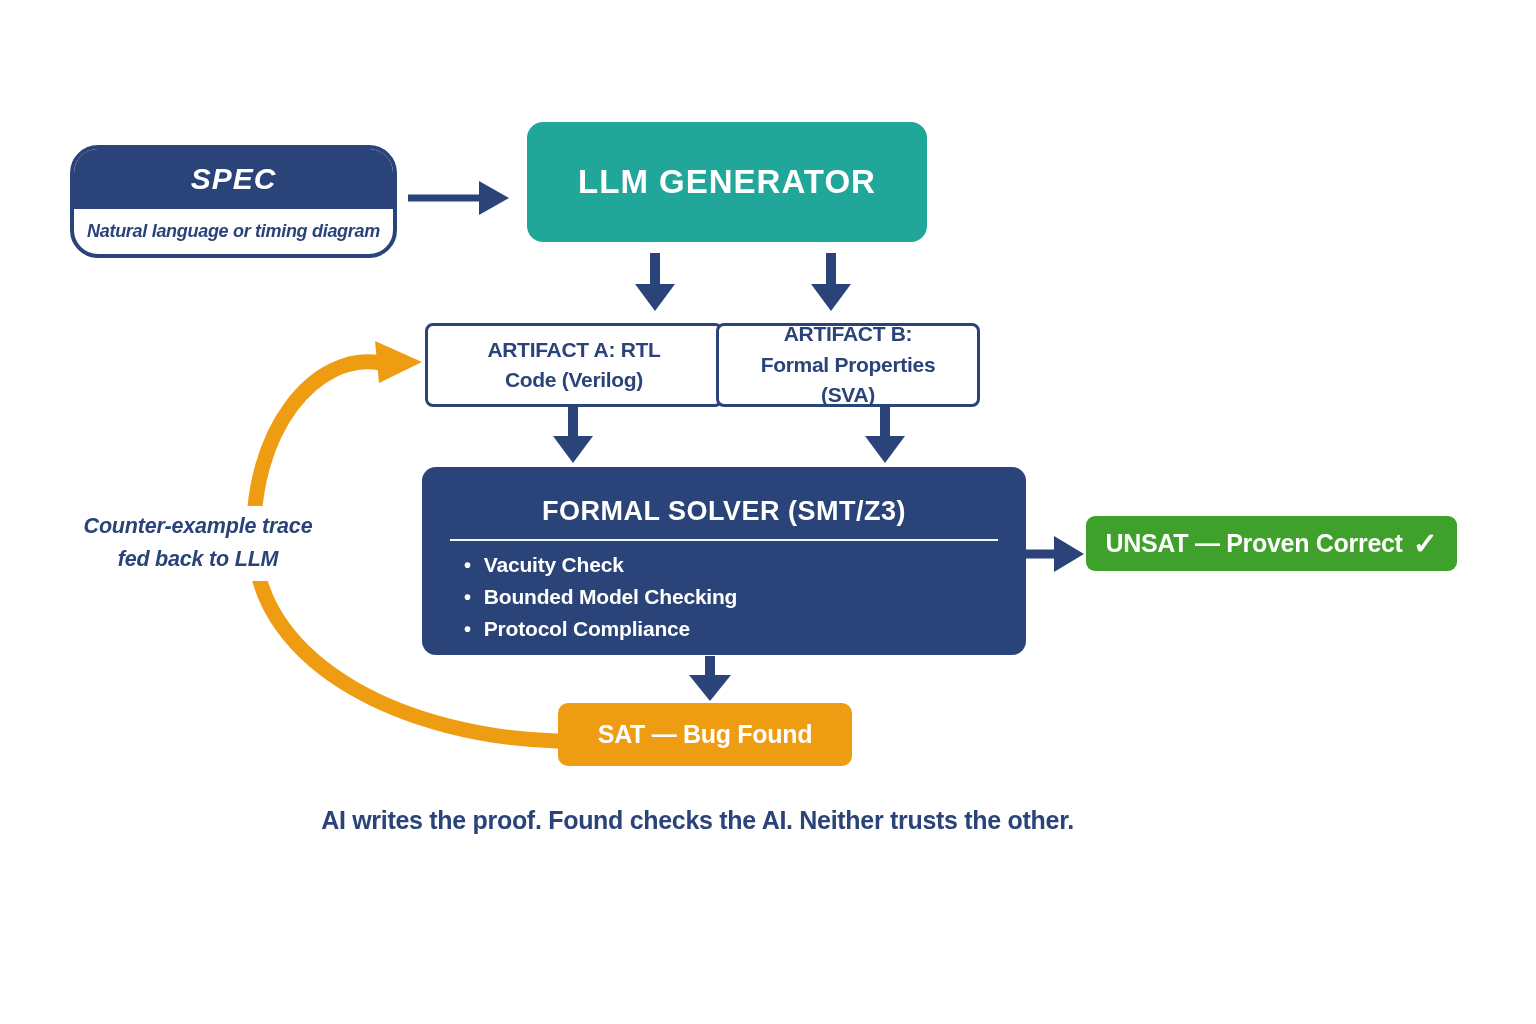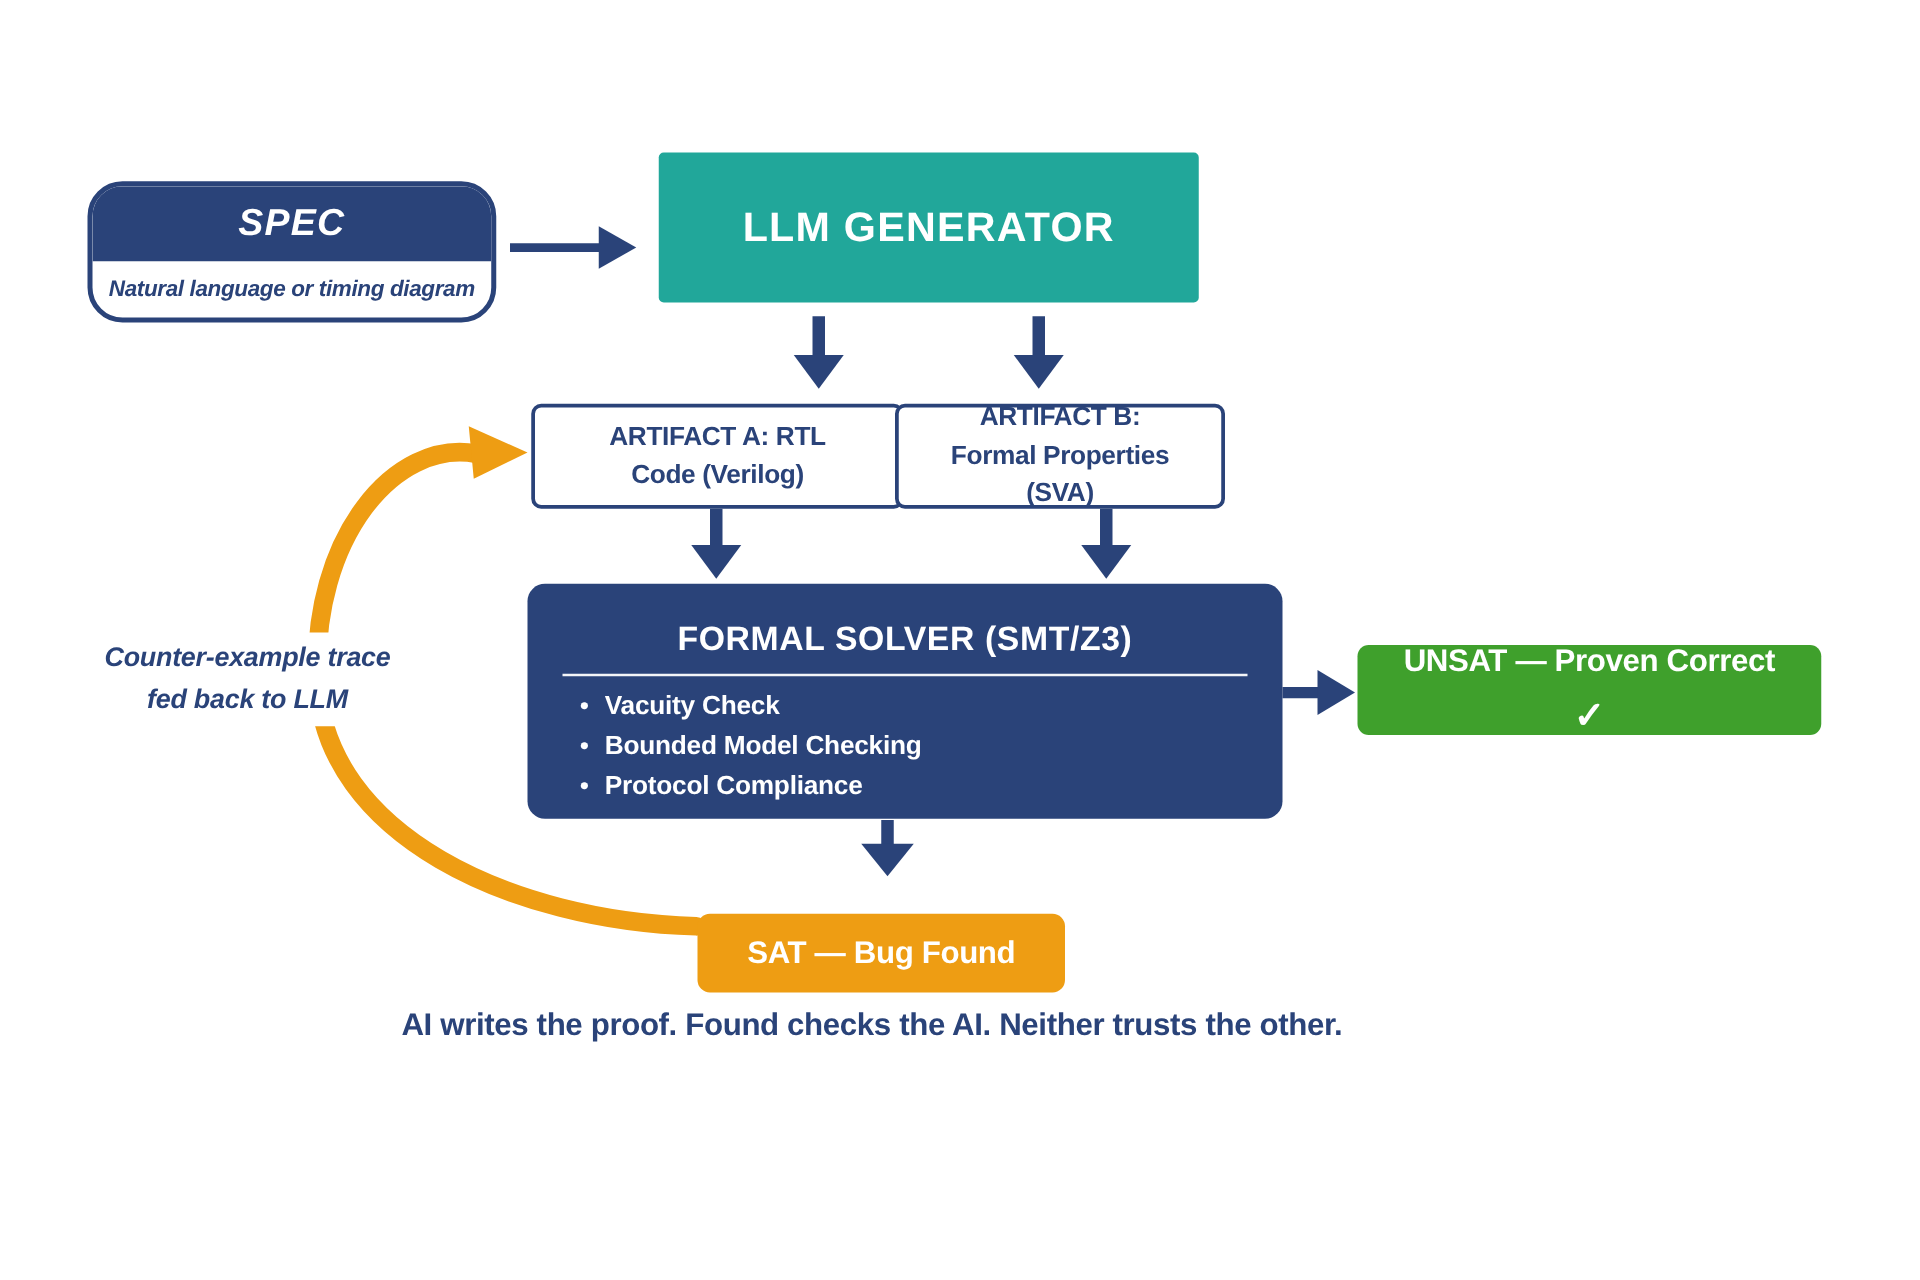--- a/index.html
+++ b/index.html
@@ -35,22 +35,22 @@
     display:flex;align-items:center;justify-content:center;
     font-size:30px;font-weight:bold;letter-spacing:1px;
   }
   .spec-bottom{
     flex:1;display:flex;align-items:center;justify-content:center;
     color:var(--navy);font-size:18px;font-weight:bold;letter-spacing:-0.3px;
   }
 
   
   .llm-box{
-    position:absolute;left:527px;top:122px;width:432px;height:120px;
-    background:var(--teal);border-radius:4px;color:#fff;
+    position:absolute;left:527px;top:122px;width:400px;height:120px;
+    background:var(--teal);border-radius:16px;color:#fff;
     display:flex;align-items:center;justify-content:center;
     font-size:33px;font-weight:bold;letter-spacing:1px;
   }
 
   
   .artifact-box{
     position:absolute;top:323px;height:84px;background:var(--white);
     border:3px solid var(--navy);border-radius:8px;color:var(--navy);
     display:flex;align-items:center;justify-content:center;text-align:center;
     font-size:21px;font-weight:bold;line-height:1.45;padding:0 37px;letter-spacing:-0.3px;
@@ -70,31 +70,31 @@
   .solver-divider{
     border:none;border-top:2px solid rgba(255,255,255,0.95);
     margin:12px 28px 12px 28px;
   }
   .solver-bullets{display:flex;flex-direction:column;gap:8px;padding-left:42px;}
   .solver-bullet{display:flex;align-items:center;gap:13px;font-size:21px;font-weight:bold;letter-spacing:-0.2px;}
   .bullet-dot{font-size:20px;line-height:1;}
 
   
   .unsat-box{
-    position:absolute;left:1086px;top:516px;width:371px;height:72px;
+    position:absolute;left:1086px;top:516px;width:371px;height:55px;
     background:var(--green);border-radius:9px;color:#fff;
     display:flex;align-items:center;justify-content:center;gap:10px;
-    font-size:25px;font-weight:bold;letter-spacing:-0.3px;flex-direction:column;
+    font-size:25px;font-weight:bold;letter-spacing:-0.3px;
   }
   .unsat-check{font-size:30px;font-weight:bold;}
   .sat-box{
     position:absolute;left:558px;top:703px;width:294px;height:63px;
     background:var(--orange);border-radius:10px;color:#fff;
     display:flex;align-items:center;justify-content:center;
-    font-size:25px;font-weight:bold;letter-spacing:-0.3px;margin-top:28px;
+    font-size:25px;font-weight:bold;letter-spacing:-0.3px;
   }
 
   
   .feedback-label{
     position:absolute;left:68px;top:506px;width:260px;
     background:var(--white);padding:4px 0;
     color:var(--navy);font-size:21.5px;font-weight:bold;font-style:italic;
     text-align:center;line-height:1.55;letter-spacing:-0.2px;
   }
 

